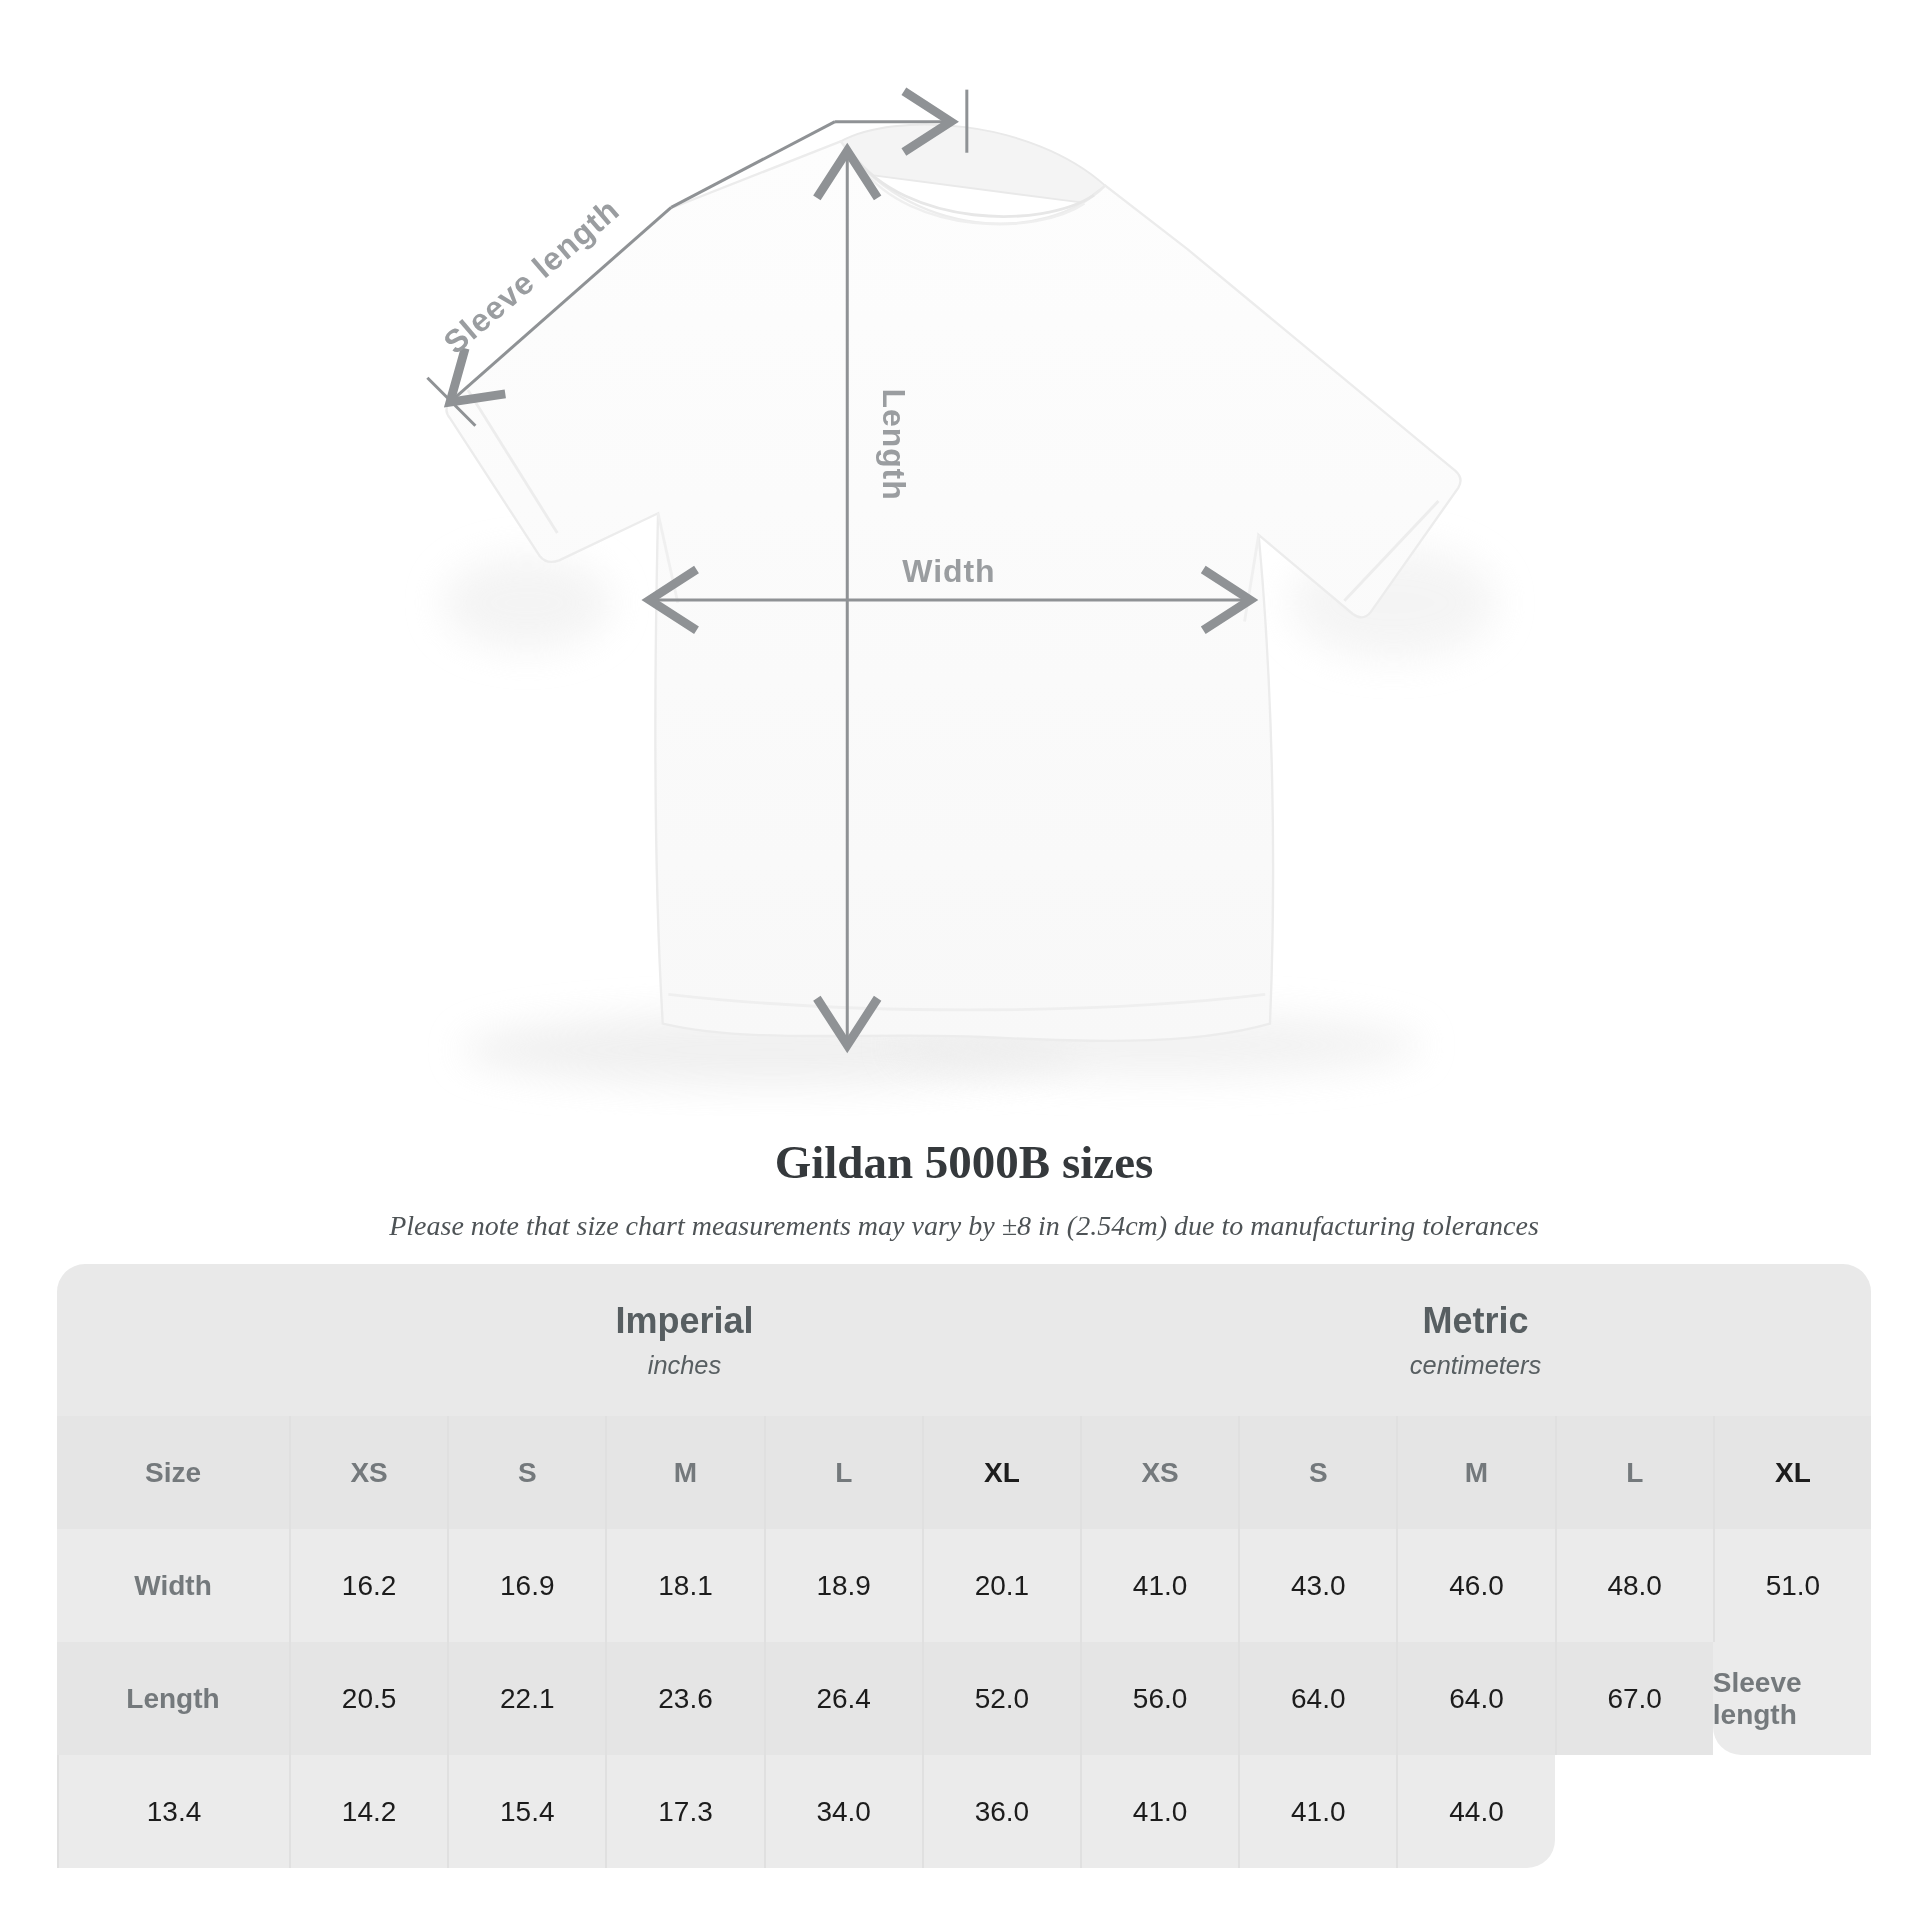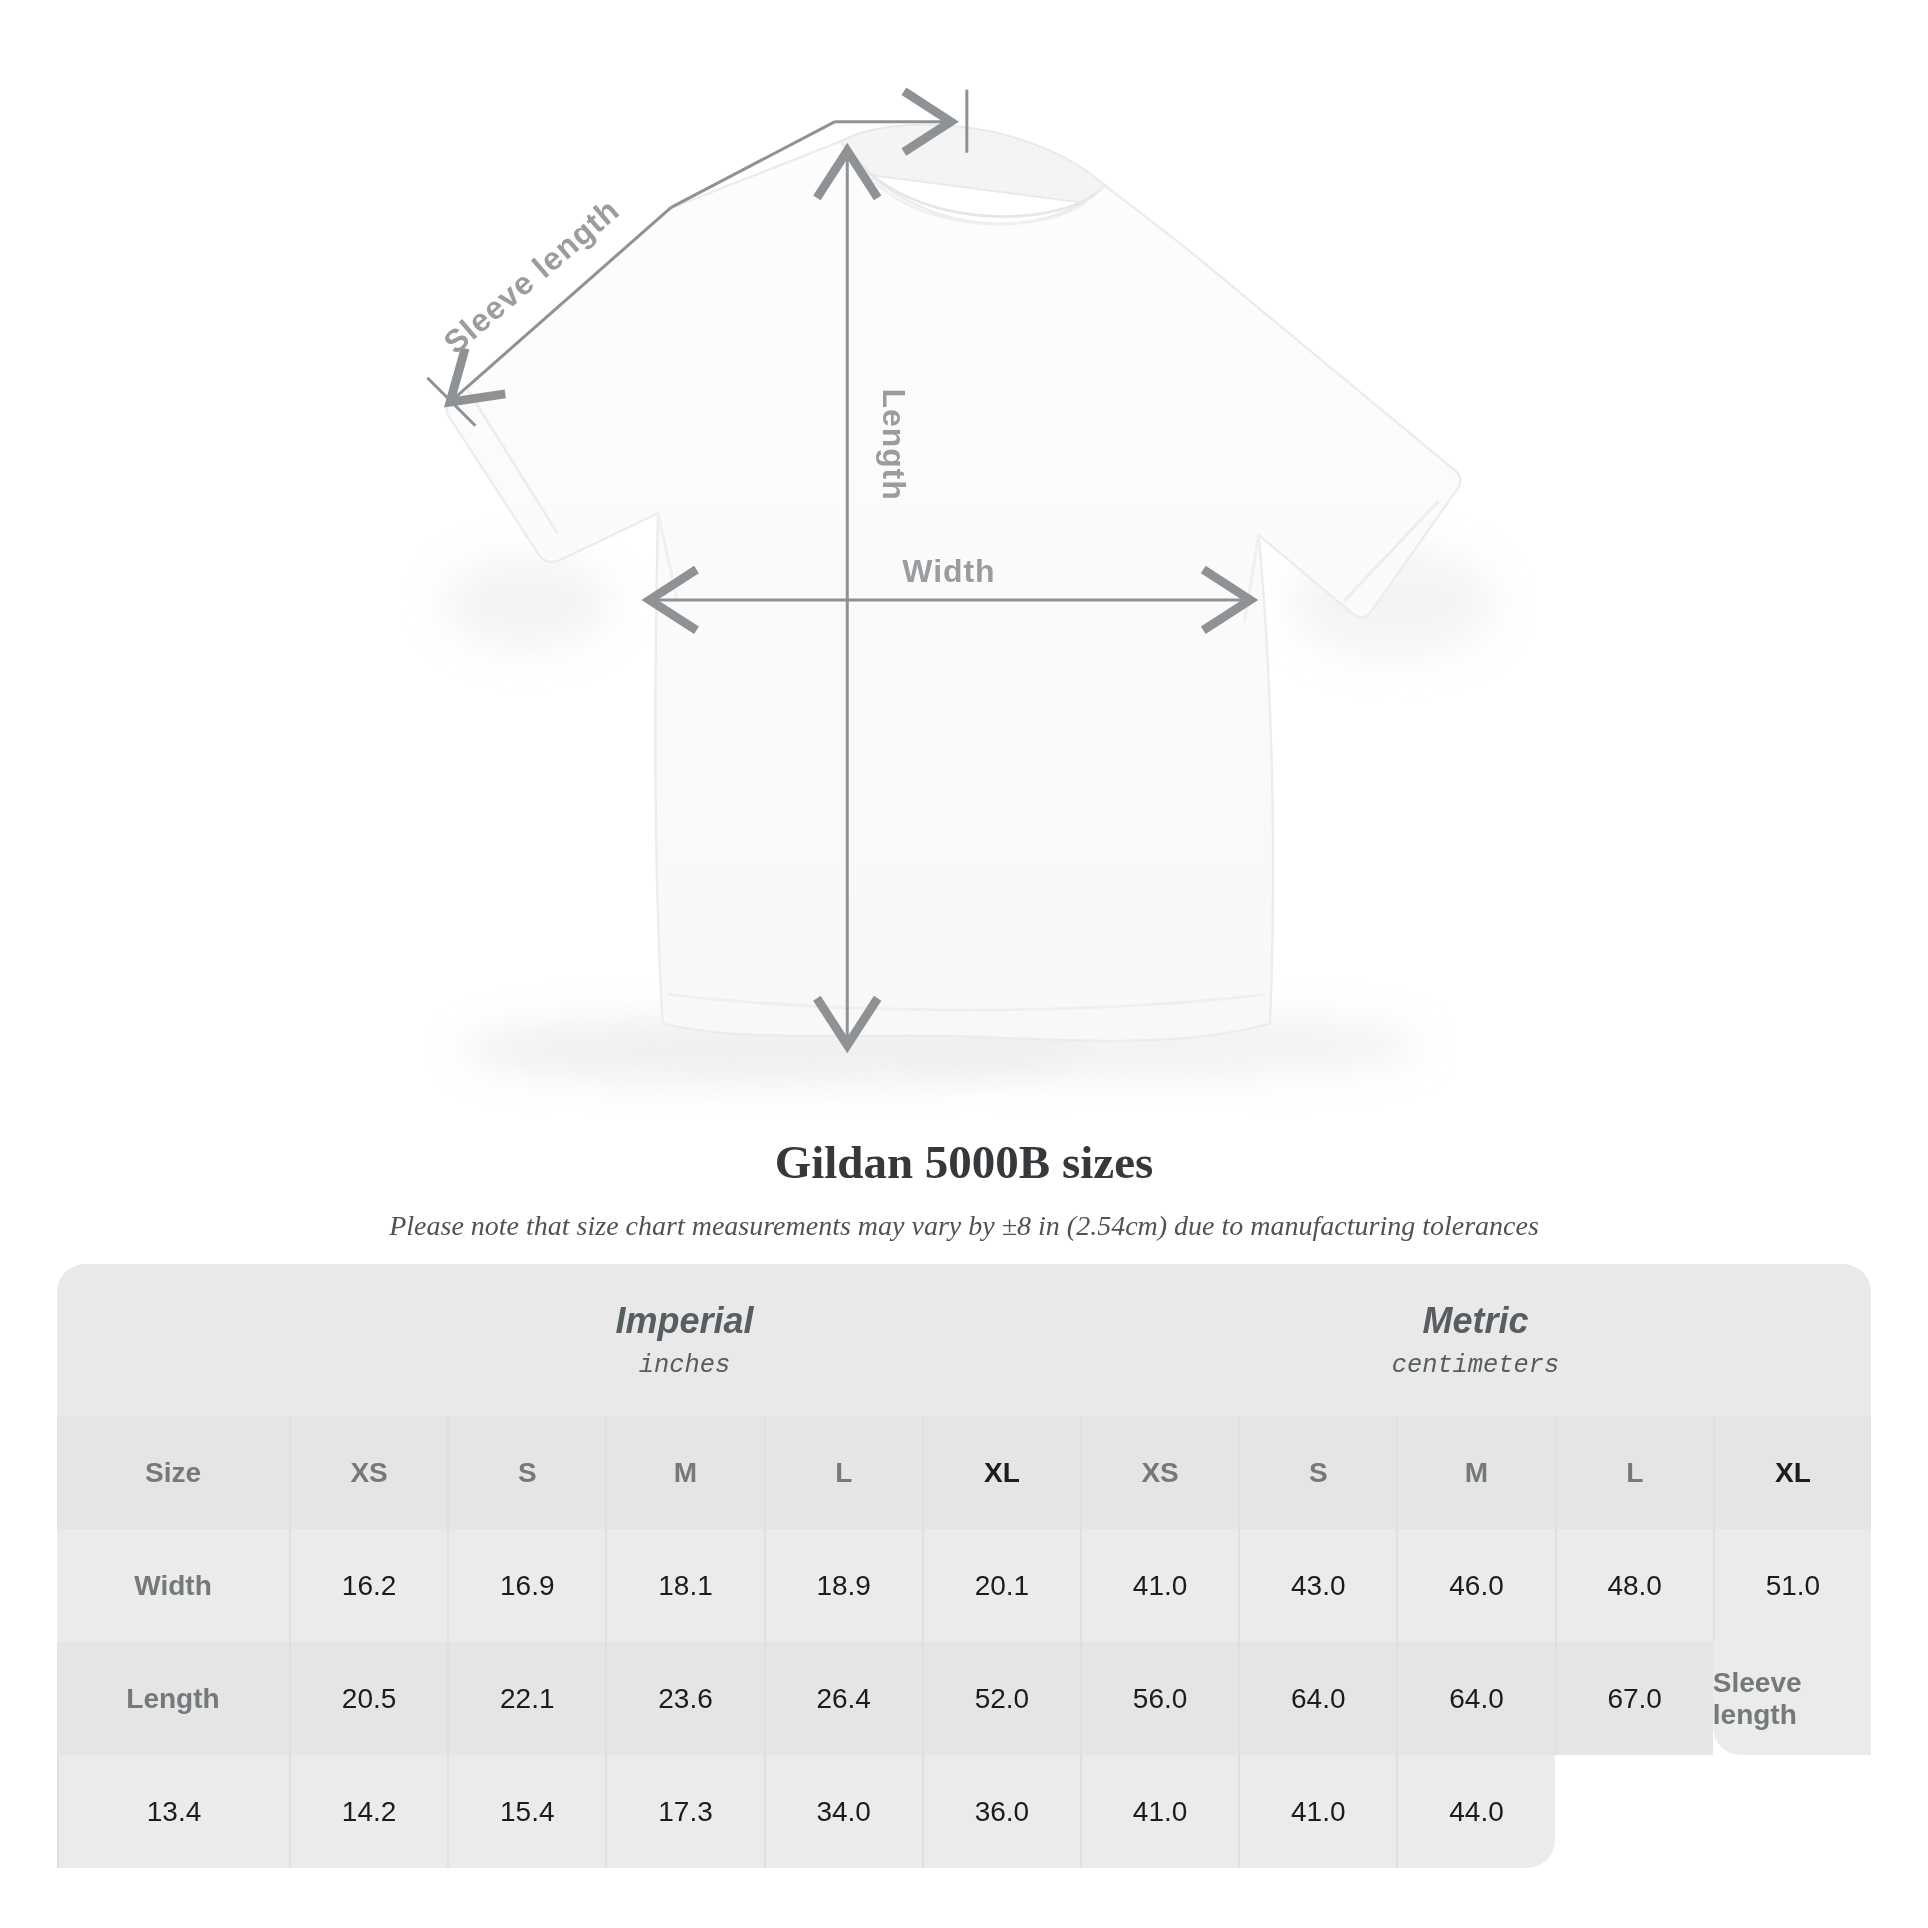--- a/index.html
+++ b/index.html
@@ -55,29 +55,27 @@
     justify-content: center;
     flex-direction: column;
   }
   .band { background: #e9e9e9; }
   .band.spacer { border-radius: 28px 0 0 0; }
   .band.group-imperial { grid-column: 2 / span 5; }
   .band.group-metric { grid-column: 7 / span 5; border-radius: 0 28px 0 0; }
   .group-name {
     font-size: 36px;
     font-weight: bold;
-    font-style: italic;
     color: #575e61;
   }
   .group-unit {
     margin-top: 8.5px;
     font-size: 25.4px;
     font-style: italic;
     color: #575e61;
-    font-family: Liberation Mono, monospace;
   }
   .row-white { background: #e5e5e5; }
   .row-gray  { background: #ebebeb; }
   .corner-bl { border-radius: 0 0 0 28px; }
   .corner-br { border-radius: 0 0 28px 0; }
   .divided { border-left: 2.8px solid #e0e0e0; }
   .head-label {
     font-size: 28px;
     font-weight: bold;
     color: #74797c;

